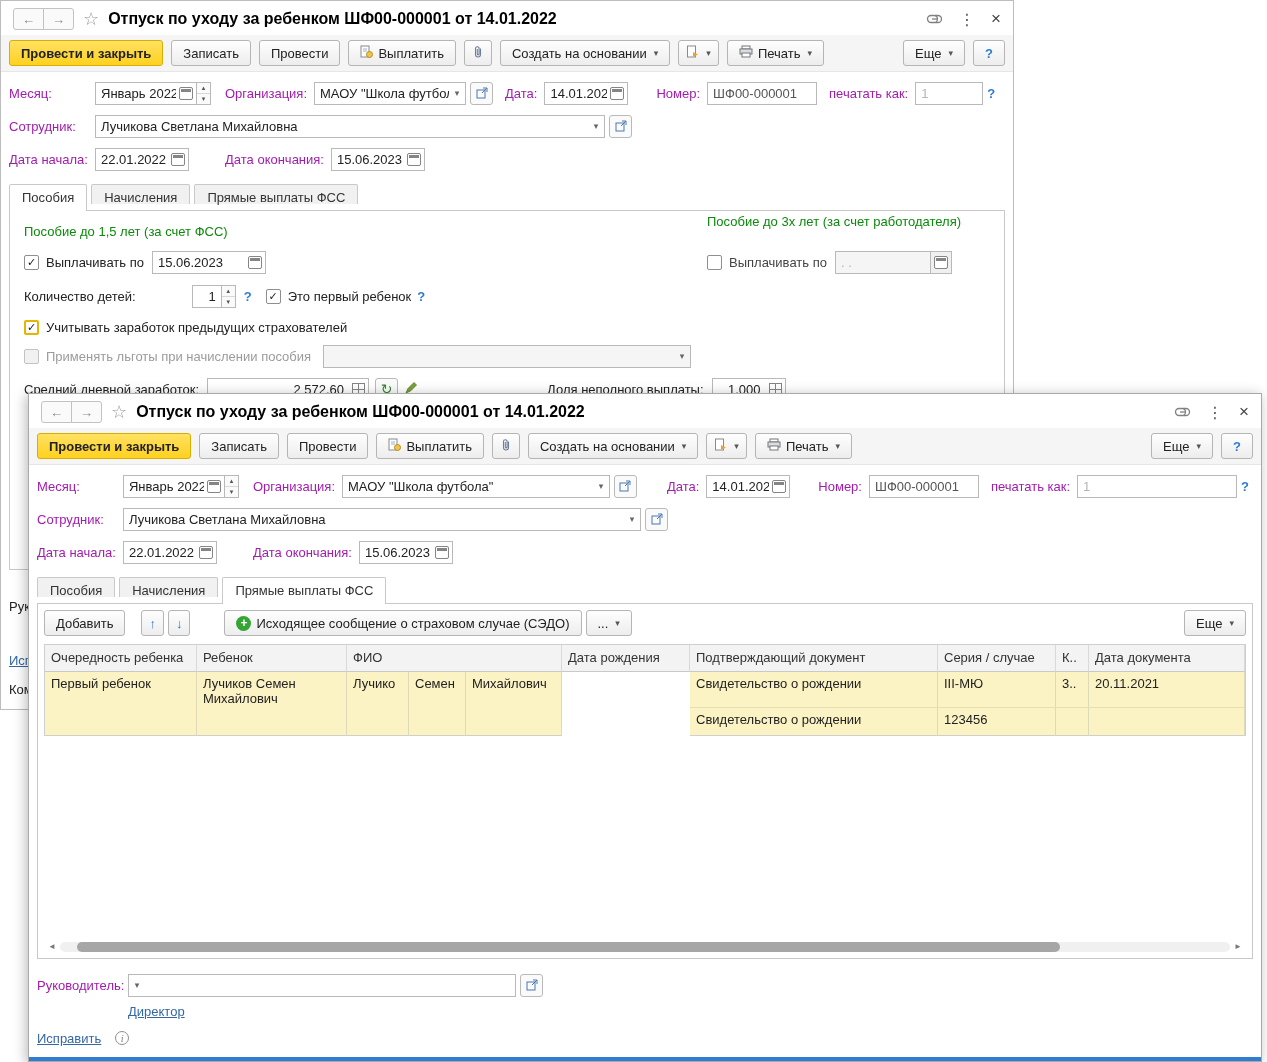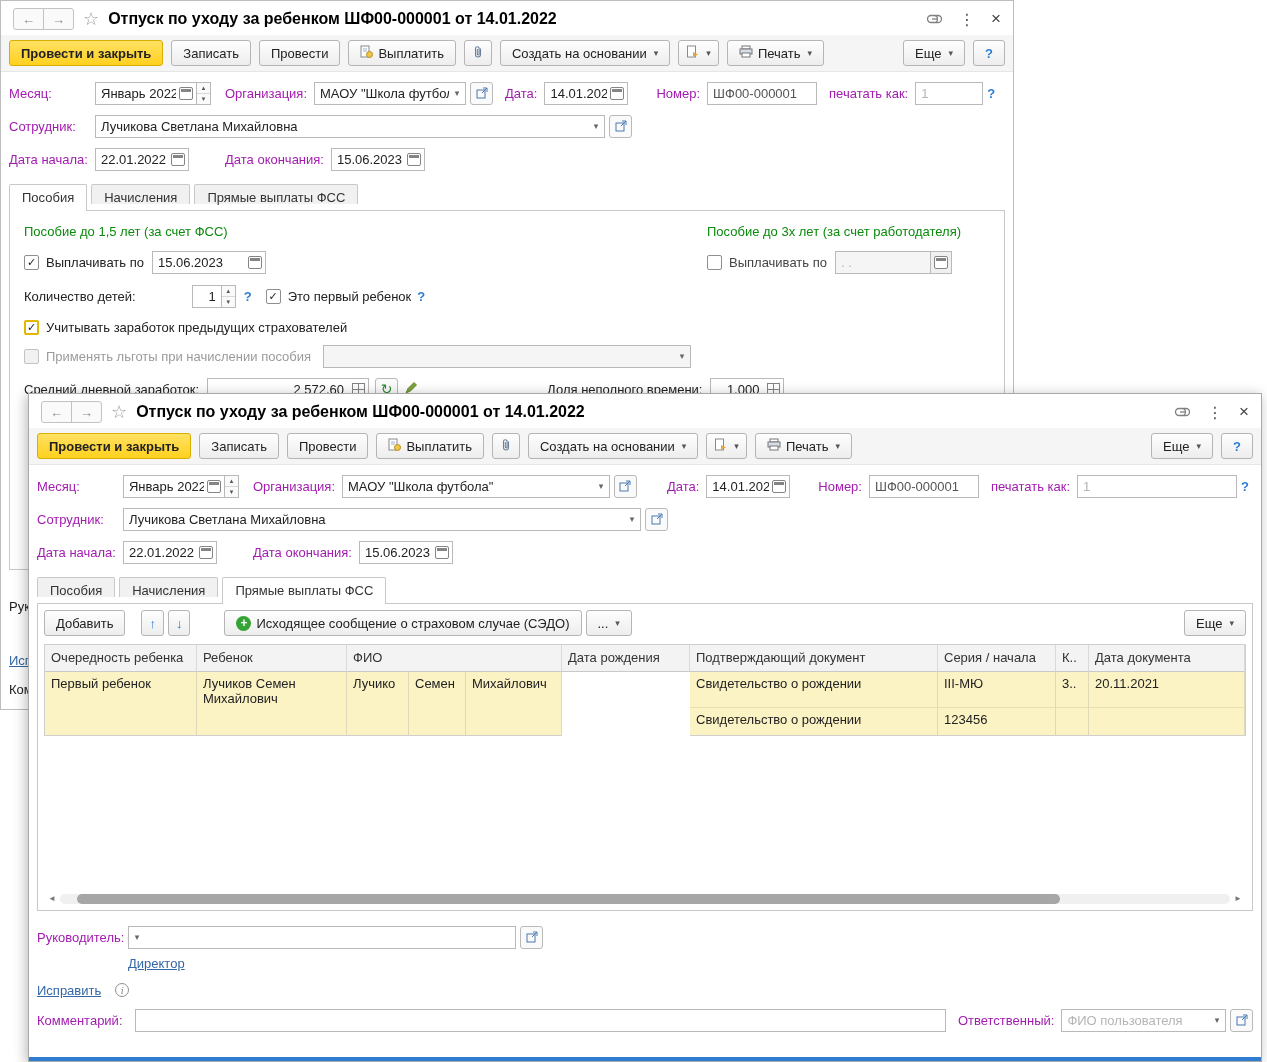--- a/index.html
+++ b/index.html
@@ -238,21 +238,21 @@
   </div>
 
   <div class="tabs">
     <div class="tab active"><span>Пособия</span></div>
     <div class="tab"><span>Начисления</span></div>
     <div class="tab"><span>Прямые выплаты ФСС</span></div>
   </div>
 
   <div class="tabpanel" style="height:360px">
     <div class="ghead" style="left:14px;top:13px">Пособие до 1,5 лет (за счет ФСС)</div>
-    <div class="ghead" style="left:697px;top:13px">Пособие до 3х лет (за счет работодателя)</div>
+    <div class="ghead" style="left:697px;top:3px">Пособие до 3х лет (за счет работодателя)</div>
 
     <div class="brow" style="left:14px;top:39px">
       <span class="cb">
           <span>✓</span>
         </span>
       <span>Выплачивать по</span>
       <div class="combo ml8" style="width:114px">
           <span class="val">15.06.2023</span>
           <span class="ical"></span>
         </div>
@@ -306,21 +306,21 @@
       <div class="combo ml8" style="width:162px">
           <span class="val num">2 572,60</span>
           <span class="icalc"></span>
         </div>
       <button class="openbtn ml6">
           <span class="refr">↻</span>
         </button>
       <span class="ml6"><svg width="15" height="15">
             <path d="M2 13 L4 8.5 L10 2.5 L12.5 5 L6.5 11 Z" fill="#7aa33a" stroke="#567a1f" stroke-width="0.8"></path>
           </svg></span>
-      <span style="margin-left:128px">Доля неполного времени:</span>
+      <span style="margin-left:128px">Доля неполного выплаты:</span>
       <div class="combo ml8" style="width:74px">
           <span class="val num">1,000</span>
           <span class="icalc"></span>
         </div>
     </div>
   </div>
 
   <div class="bstrip" style="top:598px"><span>Руководитель:</span></div>
   <div class="bstrip" style="top:652px"><span class="link">Исправить</span></div>
   <div class="bstrip" style="top:681px"><span>Комментарий:</span></div>
@@ -464,21 +464,21 @@
         </div>
     </div>
   </div>
 
   <div class="tabs">
     <div class="tab"><span>Пособия</span></div>
     <div class="tab"><span>Начисления</span></div>
     <div class="tab active"><span>Прямые выплаты ФСС</span></div>
   </div>
 
-  <div class="tabpanel" style="height:308px">
+  <div class="tabpanel" style="height:356px">
     <div class="listbar">
       <button class="btn">
           <span>Добавить</span>
         </button>
       <button class="btn icon ml16">
           <span class="blue">↑</span>
         </button>
       <button class="btn icon ml4">
           <span class="blue">↓</span>
         </button>
@@ -497,21 +497,21 @@
           <span class="arr">▾</span>
         </button>
     </div>
 
     <div class="tbl">
       <div class="th">Очередность ребенка</div>
       <div class="th">Ребенок</div>
       <div class="th" style="grid-column:3/span 3">ФИО</div>
       <div class="th">Дата рождения</div>
       <div class="th">Подтверждающий документ</div>
-      <div class="th">Серия / начала</div>
+      <div class="th">Серия / случае</div>
       <div class="th">К..</div>
       <div class="th">Дата документа</div>
 
       <div class="td last" style="grid-area:2/1/4/2">Первый ребенок</div>
       <div class="td last" style="grid-area:2/2/4/3">Лучиков Семен Михайлович</div>
       <div class="td last" style="grid-area:2/3/4/4">Лучико</div>
       <div class="td last" style="grid-area:2/4/4/5">Семен</div>
       <div class="td last" style="grid-area:2/5/4/6">Михайлович</div>
       <div class="td sub1" style="grid-area:2/7/3/8">Свидетельство о рождении</div>
       <div class="td sub1" style="grid-area:2/8/3/9">III-МЮ</div>

